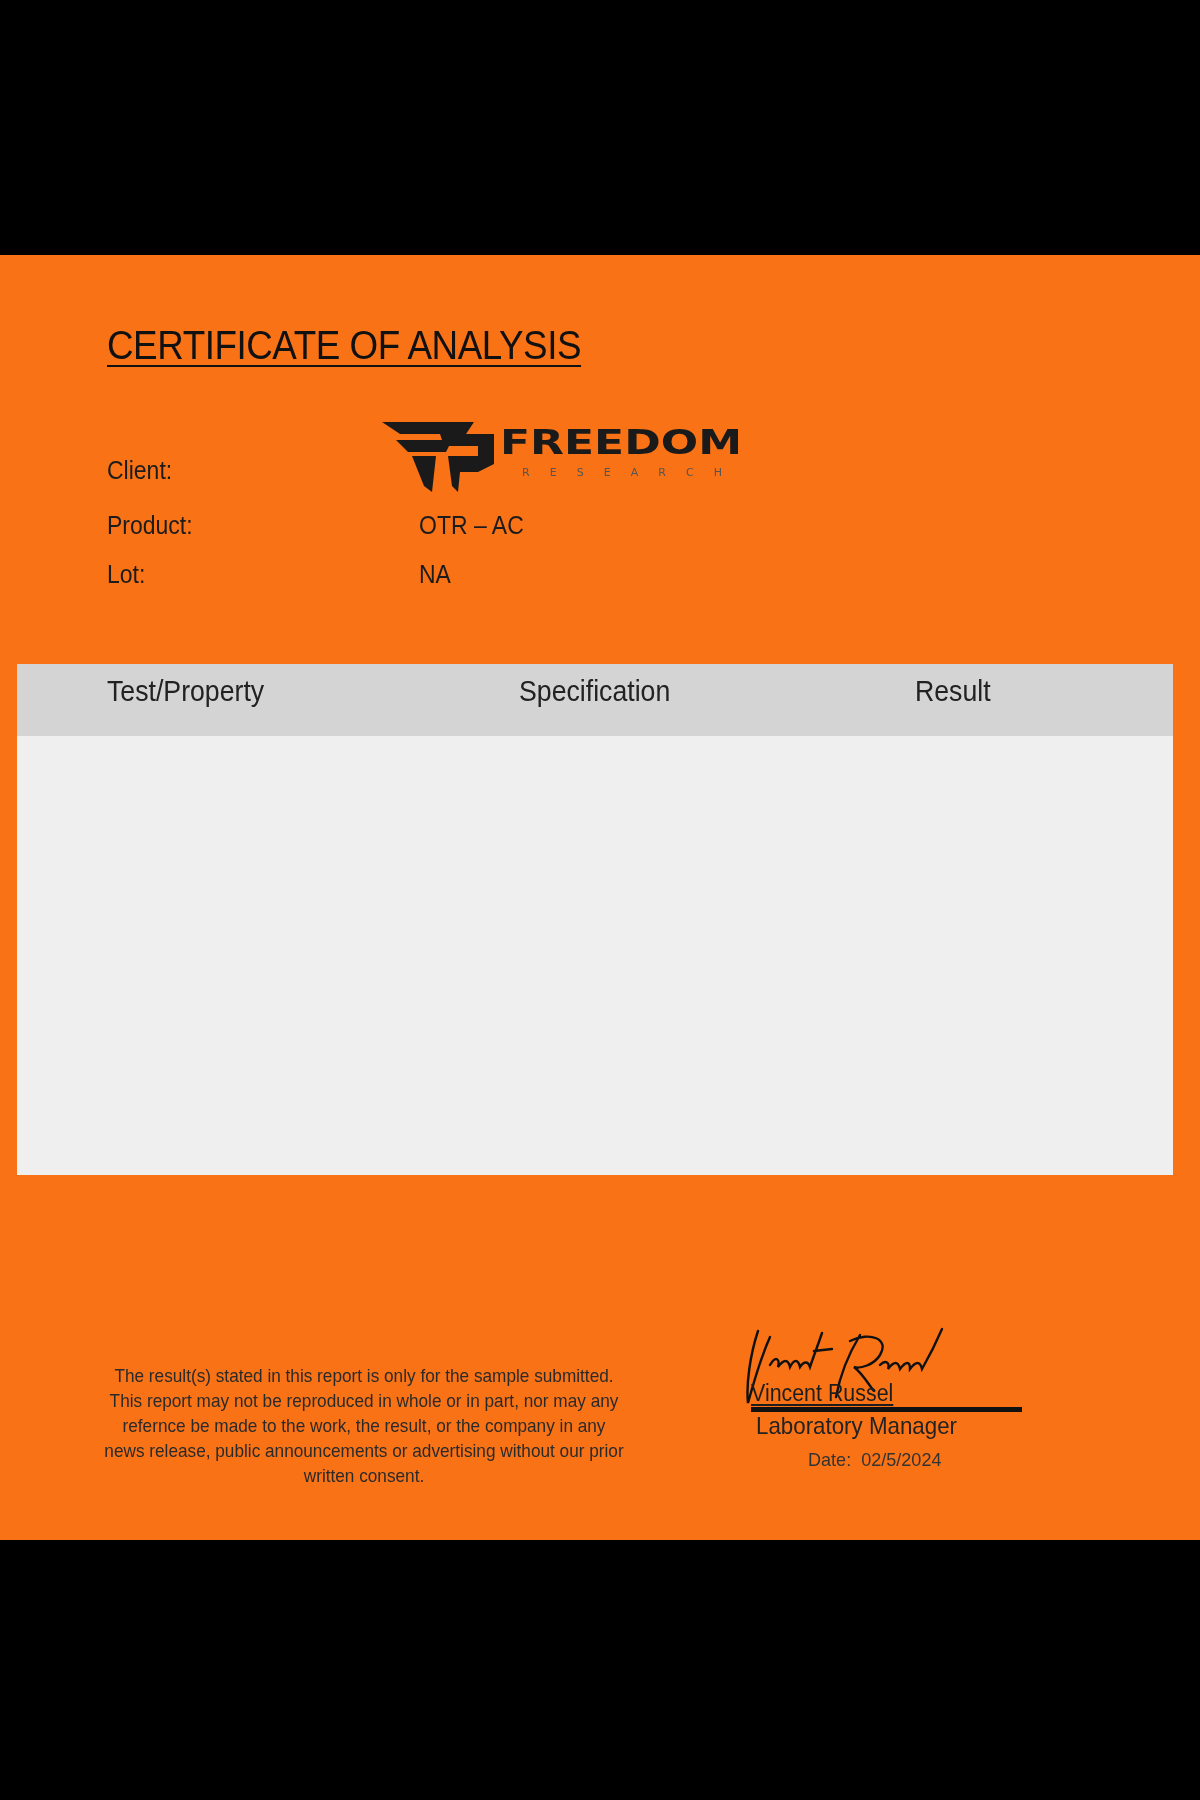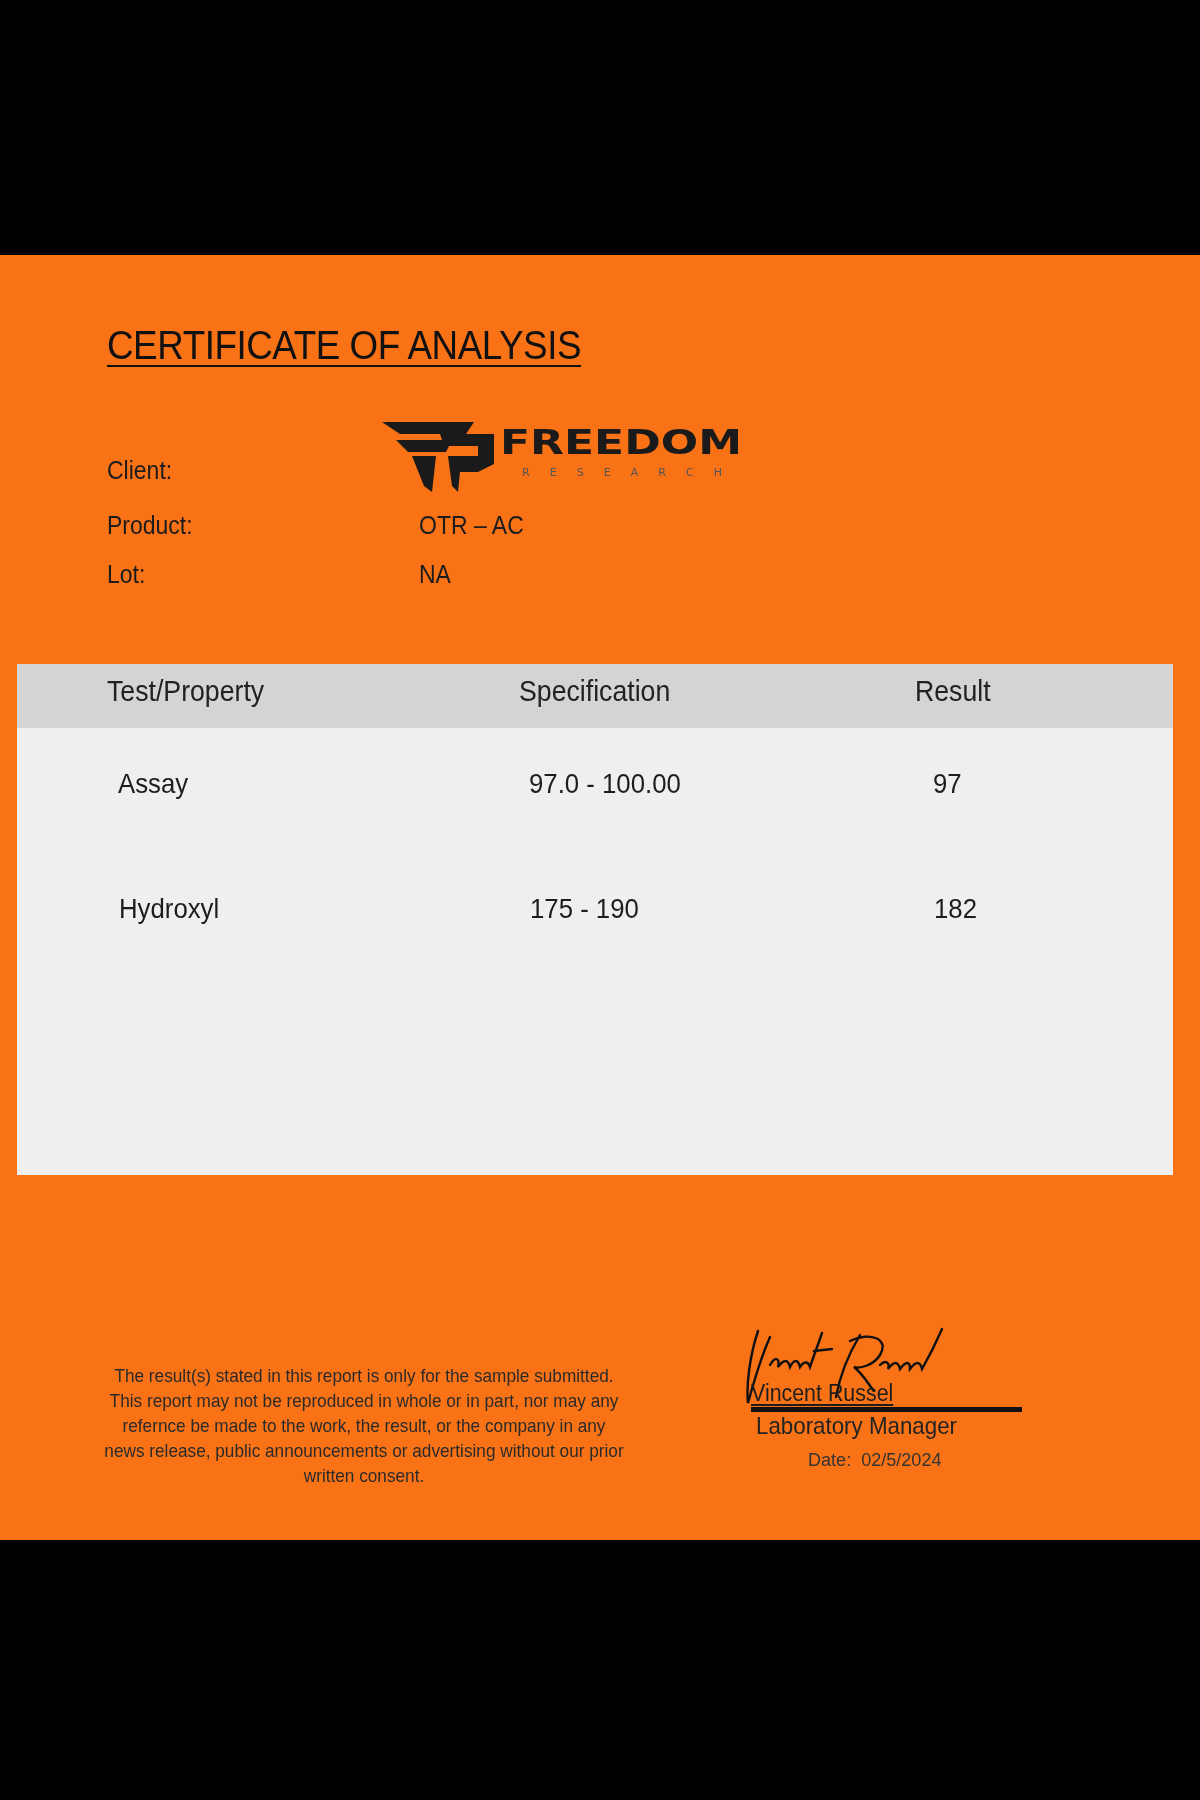--- a/index.html
+++ b/index.html
@@ -6,21 +6,21 @@
   body { width:1200px; height:1800px; background:#000; position:relative; overflow:hidden;
          font-family:"Liberation Sans", "DejaVu Sans", sans-serif; color:#1a1a1a; }
   .page { position:absolute; left:0; top:255px; width:1200px; height:1285px; background:#f97316; }
   .title { position:absolute; left:107px; top:68px; font-size:40px; letter-spacing:-0.5px;
            text-decoration:underline; text-decoration-thickness:2px; text-underline-offset:6px;
            font-weight:400; color:#111; transform:scaleX(0.92); transform-origin:left; }
   .meta-label { position:absolute; left:107px; font-size:25px; color:#1c1c1c; transform:scaleX(0.92); transform-origin:left; }
   .meta-value { position:absolute; left:419px; font-size:25px; color:#1c1c1c; transform:scaleX(0.92); transform-origin:left; }
   .logo { position:absolute; left:382px; top:165px; width:366px; height:72px; }
   .table { position:absolute; left:17px; top:409px; width:1156px; height:511px; background:#efefef; }
-  .thead { position:absolute; left:0; top:0; width:100%; height:64px; background:#d4d4d4; }
+  .thead { position:absolute; left:0; top:0; width:100%; height:72px; background:#d4d4d4; }
   .th { position:absolute; top:11px; font-size:29px; color:#222; transform:scaleX(0.92); transform-origin:left; }
   .row { position:absolute; left:0; width:100%; height:40px; }
   .cell { position:absolute; top:0; font-size:28px; color:#1d1d1d; transform:scaleX(0.92); transform-origin:left; white-space:nowrap; }
   .disclaimer { position:absolute; left:84px; top:1108px; width:560px; text-align:center; font-size:18.5px;
                 line-height:25px; color:#2a2a2a; transform:scaleX(0.93); transform-origin:center; }
   .sig { position:absolute; left:740px; top:1070px; width:290px; height:90px; }
   .sig-name { position:absolute; left:751px; top:1125px; font-size:23px; color:#1d1d1d; text-decoration:underline; text-underline-offset:3px; transform:scaleX(0.93); transform-origin:left; }
   .sig-line { position:absolute; left:751px; top:1152px; width:271px; height:5px; background:#111; }
   .sig-title { position:absolute; left:756px; top:1157px; font-size:24px; color:#222; transform:scaleX(0.93); transform-origin:left; }
   .sig-date { position:absolute; left:808px; top:1194px; font-size:19px; color:#333; transform:scaleX(0.95); transform-origin:left; white-space:pre; }
@@ -48,30 +48,20 @@
   <div class="meta-label" style="top:305px">Lot:</div>
   <div class="meta-value" style="top:305px">NA</div>
 
   <div class="table">
     <div class="thead">
       <div class="th" style="left:90px">Test/Property</div>
       <div class="th" style="left:502px">Specification</div>
       <div class="th" style="left:898px">Result</div>
     </div>
 
-    <div class="row" style="top:104px">
-      <div class="cell" style="left:101px">Assay</div>
-      <div class="cell" style="left:512px">97.0 - 100.00</div>
-      <div class="cell" style="left:916px">97</div>
-    </div>
-    <div class="row" style="top:229px">
-      <div class="cell" style="left:102px">Hydroxyl</div>
-      <div class="cell" style="left:513px">175 - 190</div>
-      <div class="cell" style="left:917px">182</div>
-    </div>
   </div>
 
   <div class="disclaimer">The result(s) stated in this report is only for the sample submitted. This report may not be reproduced in whole or in part, nor may any refernce be made to the work, the result, or the company in any news release, public announcements or advertising without our prior written consent.</div>
 
   <svg class="sig" viewBox="0 0 290 90">
     <path d="M18,6 C10,30 6,60 8,78 C14,56 22,30 30,12 M30,40 C36,30 40,34 38,42 C44,34 48,34 50,42 C54,34 58,34 60,42 C64,36 68,36 70,42 C74,30 78,20 82,8 M74,26 L92,24
              M120,10 C108,30 100,50 96,72 M110,16 C130,6 150,14 140,30 C134,40 120,44 114,42 C124,50 130,62 134,66 M140,40 C146,34 150,38 148,44 C154,36 158,36 160,44 C166,36 170,36 170,44 C176,36 180,36 182,44 C190,30 196,18 202,4" fill="none" stroke="#111" stroke-width="2.4" stroke-linecap="round"></path>
   </svg>
   <div class="sig-name">Vincent Russel</div>
   <div class="sig-line"></div>

